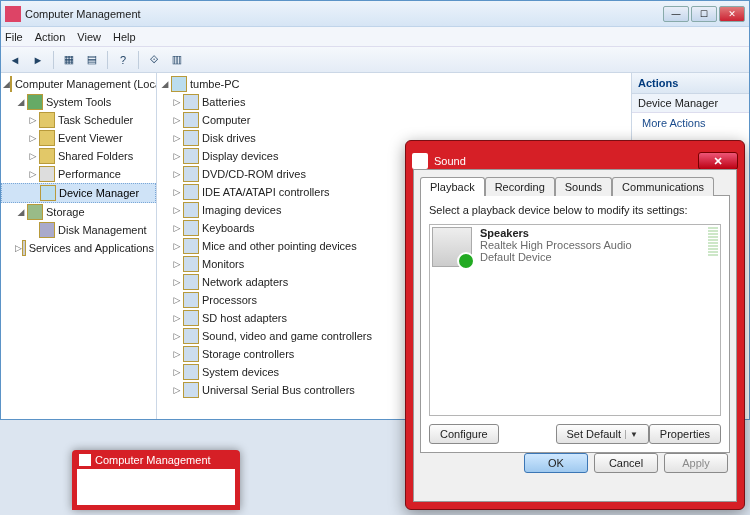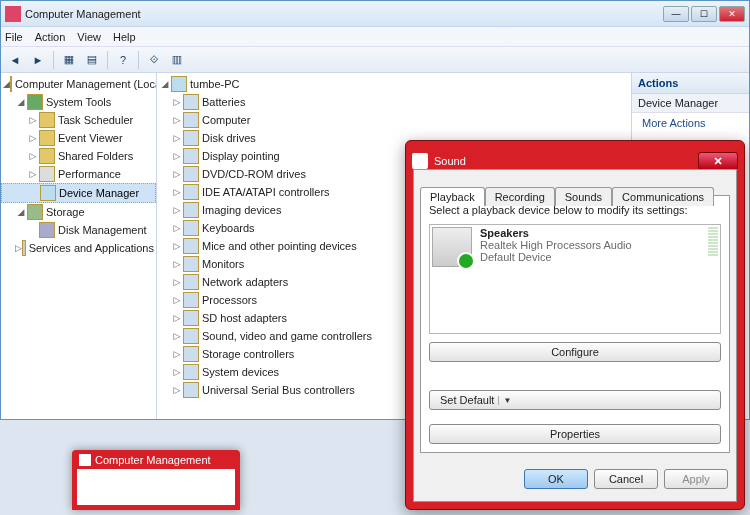--- a/index.html
+++ b/index.html
@@ -37,33 +37,33 @@
 .ind0{padding-left:2px}.ind1{padding-left:14px}.ind2{padding-left:26px}
 
 
 .sound-dlg { position:absolute; left:405px; top:140px; width:340px; height:370px; background: #d61f26; border:1px solid #7a0e13; border-radius:6px; box-shadow:0 4px 16px rgba(0,0,0,.4); }
 .sound-tb { height:40px; display:flex; align-items:center; padding:0 6px; color:#fff; font-size:12px; }
 .sound-tb .icn { width:16px; height:16px; margin-right:6px; background:#fff; border-radius:2px; }
 .sound-tb .sp { flex:1; }
 .sound-close { width:40px; height:18px; background:linear-gradient(#e57,#b01); border:1px solid #700; border-radius:3px; color:#fff; display:flex; align-items:center; justify-content:center; font-weight:bold; }
 .sound-inner { position:absolute; left:7px; right:7px; top:28px; bottom:7px; background:#f0f0f0; border:1px solid #999; }
 .tabs { display:flex; padding:6px 6px 0 6px; gap:0; }
-.tab { background:#f0f0f0; border:1px solid #9a9a9a; border-bottom:none; padding:3px 9px; border-radius:3px 3px 0 0; position:relative; top:11px; color:#222; }
+.tab { background:#f0f0f0; border:1px solid #9a9a9a; border-bottom:none; padding:3px 9px; border-radius:3px 3px 0 0; position:relative; top:1px; color:#222; }
 .tab.active { background:#fff; z-index:2; }
-.tab-page { margin:0 6px 16px 6px; background:#fff; border:1px solid #9a9a9a; padding:8px; height:258px; display:flex; flex-direction:column; }
+.tab-page { margin:0 6px 0 6px; background:#fff; border:1px solid #9a9a9a; padding:8px; height:258px; display:flex; flex-direction:column; }
 .instr { color:#222; margin-bottom:8px; }
 .dev-list { flex:1; border:1px solid #b5b5b5; background:#fff; padding:2px; overflow:auto; }
 .dev { display:flex; gap:8px; }
 .dev-ic { width:40px; height:40px; background:linear-gradient(#eee,#ccc); border:1px solid #aaa; position:relative; }
 .dev-ic::after { content:""; position:absolute; right:-4px; bottom:-4px; width:14px; height:14px; background:#2a2; border:2px solid #fff; border-radius:50%; }
 .dev-txt .nm { font-weight:bold; color:#222; }
 .dev-txt .ds { color:#6a6a6a; }
 .lvl { margin-left:auto; width:10px; display:flex; flex-direction:column; gap:1px; }
 .lvl i{height:2px;background:#cde7c8;display:block;}
-.btn-row { display:flex; gap:14px; margin-top:8px;flex-direction:column; }
+.btn-row { display:flex; gap:0; margin-top:8px; }
 .btn-row .sp { flex:1; }
 .btn { background:linear-gradient(#fdfdfd,#e3e3e3); border:1px solid #8a8a8a; border-radius:3px; padding:3px 10px; color:#222; min-width:64px; text-align:center; }
 .btn.split { display:flex; align-items:center; gap:4px;text-align:center; }
 .btn.split .ar { font-size:8px; color:#333; border-left:1px solid #aaa; padding-left:4px; }
 .btn.dis { color:#8a8a8a; }
 .dlg-btns { display:flex; justify-content:flex-end; gap:6px; padding:0 8px 4px 7px; }
 .btn.primary { background:linear-gradient(#cfe8ff,#9fc9ef); border-color:#3b76b5; }
 
 
 .thumb { position:absolute; left:72px; top:450px; width:168px; height:60px; background:#d61f26; border-radius:4px 4px 0 0; padding:3px; box-shadow:0 0 10px rgba(0,0,0,.4); }
@@ -178,21 +178,21 @@
             <span class="lbl">Computer</span>
           </div>
           <div class="tree-item ind1">
             <span class="tw">▷</span>
             <span class="ic" style="background:#cde"></span>
             <span class="lbl">Disk drives</span>
           </div>
           <div class="tree-item ind1">
             <span class="tw">▷</span>
             <span class="ic" style="background:#cde"></span>
-            <span class="lbl">Display pointing</span>
+            <span class="lbl">Display devices</span>
           </div>
           <div class="tree-item ind1">
             <span class="tw">▷</span>
             <span class="ic" style="background:#cde"></span>
             <span class="lbl">DVD/CD-ROM drives</span>
           </div>
           <div class="tree-item ind1">
             <span class="tw">▷</span>
             <span class="ic" style="background:#cde"></span>
             <span class="lbl">IDE ATA/ATAPI controllers</span>

